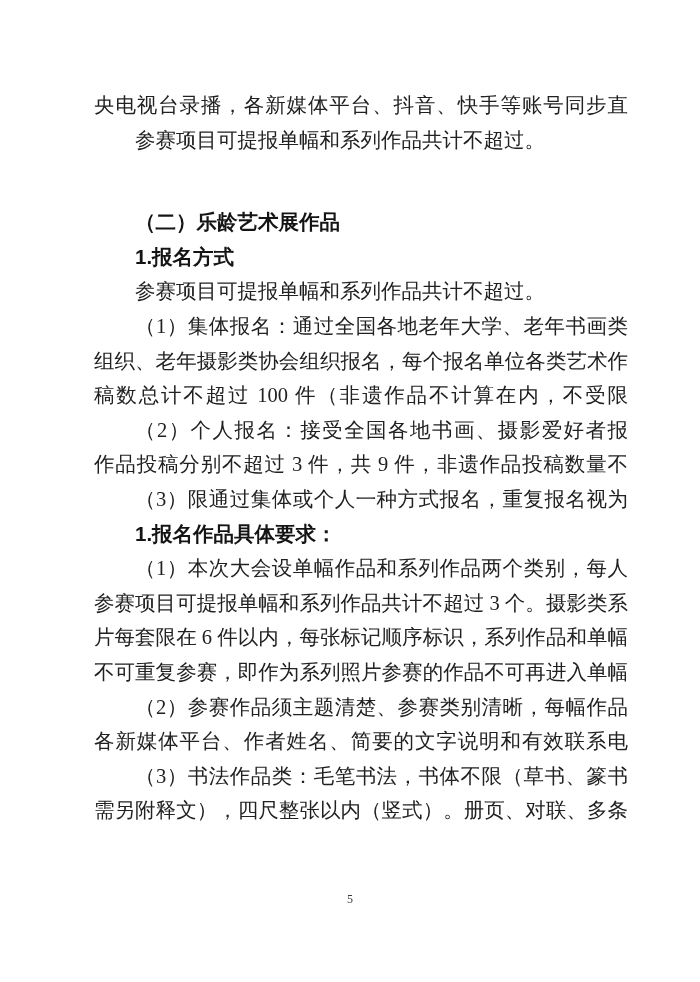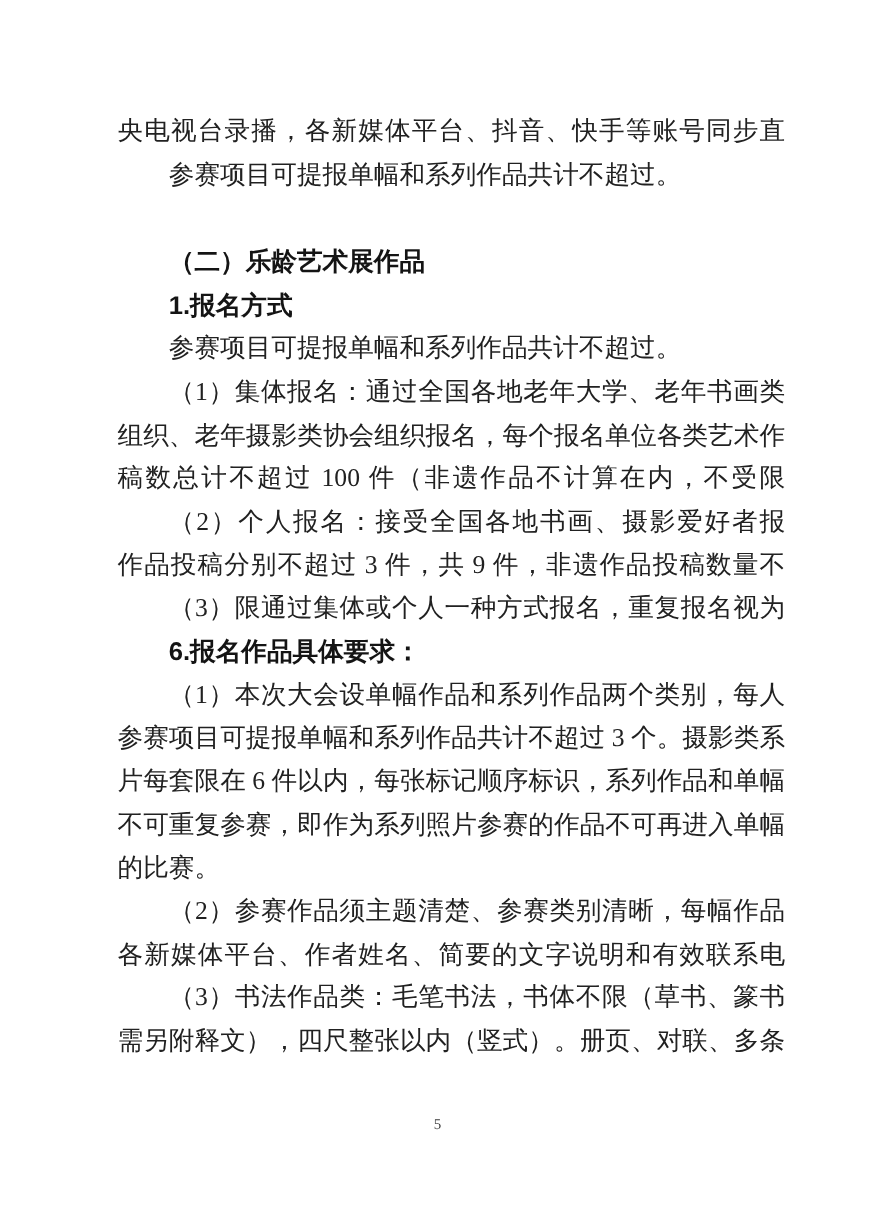--- a/index.html
+++ b/index.html
@@ -35,21 +35,21 @@
   }
   .indent {
     text-indent: 2em;
   }
   .bold {
     font-weight: 700;
     font-family: "Liberation Sans", "DejaVu Sans", sans-serif;
     color: #141414;
   }
   .spacer-before {
-    margin-top: 36px;
+    margin-top: 48px;
   }
   .footer {
     position: absolute;
     top: 892px;
     left: 0;
     width: 700px;
     text-align: center;
     font-family: "Liberation Serif", "DejaVu Serif", serif;
     font-size: 12px;
     color: #3a3a3a;
@@ -64,25 +64,24 @@
     <div class="line indent">参赛项目可提报单幅和系列作品共计不超过。</div>
     <div class="line indent bold spacer-before">（二）乐龄艺术展作品</div>
     <div class="line indent bold">1.报名方式</div>
     <div class="line indent">参赛项目可提报单幅和系列作品共计不超过。</div>
     <div class="line indent fill">（1）集体报名：通过全国各地老年大学、老年书画类协会</div>
     <div class="line fill">组织、老年摄影类协会组织报名，每个报名单位各类艺术作品投</div>
     <div class="line fill">稿数总计不超过 100 件（非遗作品不计算在内，不受限制）。</div>
     <div class="line indent fill">（2）个人报名：接受全国各地书画、摄影爱好者报名，各类</div>
     <div class="line fill">作品投稿分别不超过 3 件，共 9 件，非遗作品投稿数量不限。</div>
     <div class="line indent fill">（3）限通过集体或个人一种方式报名，重复报名视为无效。</div>
-    <div class="line indent bold">6.报名作品具体要求：</div>
+    <div class="line indent bold">1.报名作品具体要求：</div>
     <div class="line indent fill">（1）本次大会设单幅作品和系列作品两个类别，每人每个</div>
     <div class="line fill">参赛项目可提报单幅和系列作品共计不超过 3 个。摄影类系列照</div>
     <div class="line fill">片每套限在 6 件以内，每张标记顺序标识，系列作品和单幅作品</div>
     <div class="line fill">不可重复参赛，即作为系列照片参赛的作品不可再进入单幅作品</div>
-    <div class="line">的比赛。</div>
     <div class="line indent fill">（2）参赛作品须主题清楚、参赛类别清晰，每幅作品须注</div>
     <div class="line fill">各新媒体平台、作者姓名、简要的文字说明和有效联系电话。</div>
     <div class="line indent fill">（3）书法作品类：毛笔书法，书体不限（草书、篆书等书体</div>
     <div class="line fill">需另附释文），四尺整张以内（竖式）。册页、对联、多条屏、篆</div>
   </div>
   <div class="footer">5</div>
 </div>
 
 </body></html>

